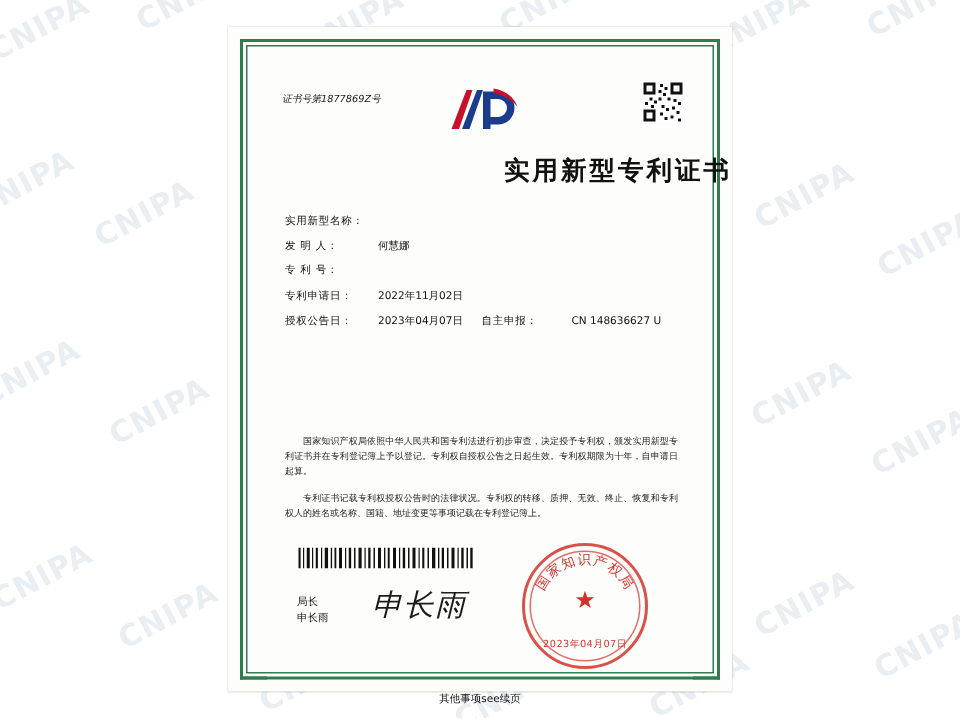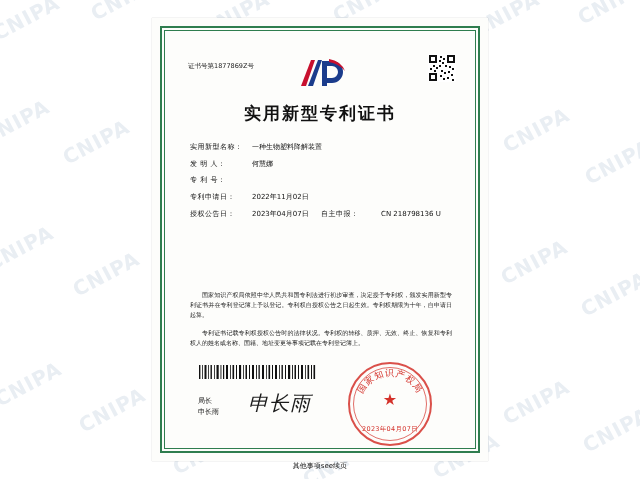--- a/index.html
+++ b/index.html
@@ -74,20 +74,21 @@
   .corner.br { right: 8px; bottom: 8px; border-left: none; border-top: none; }
 
   
   .cert-no {
     position: absolute;
     left: 36px;
     top: 44px;
     font-size: 6.5px;
     color: #1a1a1a;
     letter-spacing: 0px;
+    font-style: italic;
   }
   .qr {
     position: absolute;
     right: 32px;
     top: 36px;
     width: 28px;
     height: 28px;
   }
   .qr svg { display: block; }
 
@@ -99,21 +100,21 @@
     transform: translateX(-50%);
     width: 78px;
     height: 36px;
   }
 
   
   .title {
     position: absolute;
     left: 0; right: 0;
     top: 84px;
-    text-align: center;
+    text-align: right;
     font-size: 17px;
     font-weight: bold;
     letter-spacing: 2px;
     color: #111;
     font-family: "DejaVu Sans", "Liberation Sans", sans-serif;
   }
 
   
   .fields {
     position: absolute;
@@ -348,21 +349,20 @@
         <path d="M48 3 q12 2 16 12 q-6 -7 -16 -9 z" fill="#c8102e"></path>
       </svg>
     </div>
 
     <div class="title">实用新型专利证书</div>
 
     <div class="fields">
 
       <div class="field">
         <div class="f-label">实用新型名称：</div>
-        <div class="f-value">一种生物塑料降解装置</div>
       </div>
 
       <div class="field">
         <div class="f-label">发 明 人：</div>
         <div class="f-value">何慧娜</div>
       </div>
 
       <div class="field">
         <div class="f-label">专 利 号：</div>
       </div>
@@ -374,21 +374,21 @@
 
 
 
       <div class="field two-col">
         <div class="half">
           <div class="f-label">授权公告日：</div>
           <div class="f-value">2023年04月07日</div>
         </div>
         <div class="half right">
           <div class="f-label">自主申报：</div>
-          <div class="f-value">CN 218798136 U</div>
+          <div class="f-value">CN 148636627 U</div>
         </div>
       </div>
 
     </div>
 
     <div class="paras">
       <p>国家知识产权局依照中华人民共和国专利法进行初步审查，决定授予专利权，颁发实用新型专利证书并在专利登记簿上予以登记。专利权自授权公告之日起生效。专利权期限为十年，自申请日起算。</p>
       <p>专利证书记载专利权授权公告时的法律状况。专利权的转移、质押、无效、终止、恢复和专利权人的姓名或名称、国籍、地址变更等事项记载在专利登记簿上。</p>
     </div>
 

